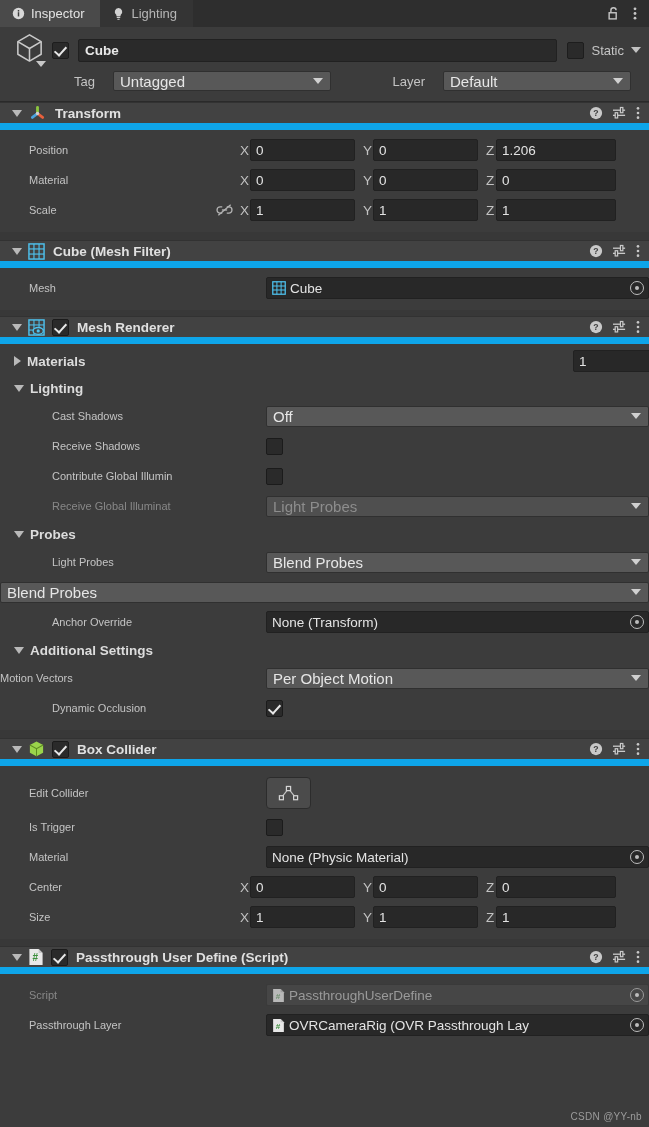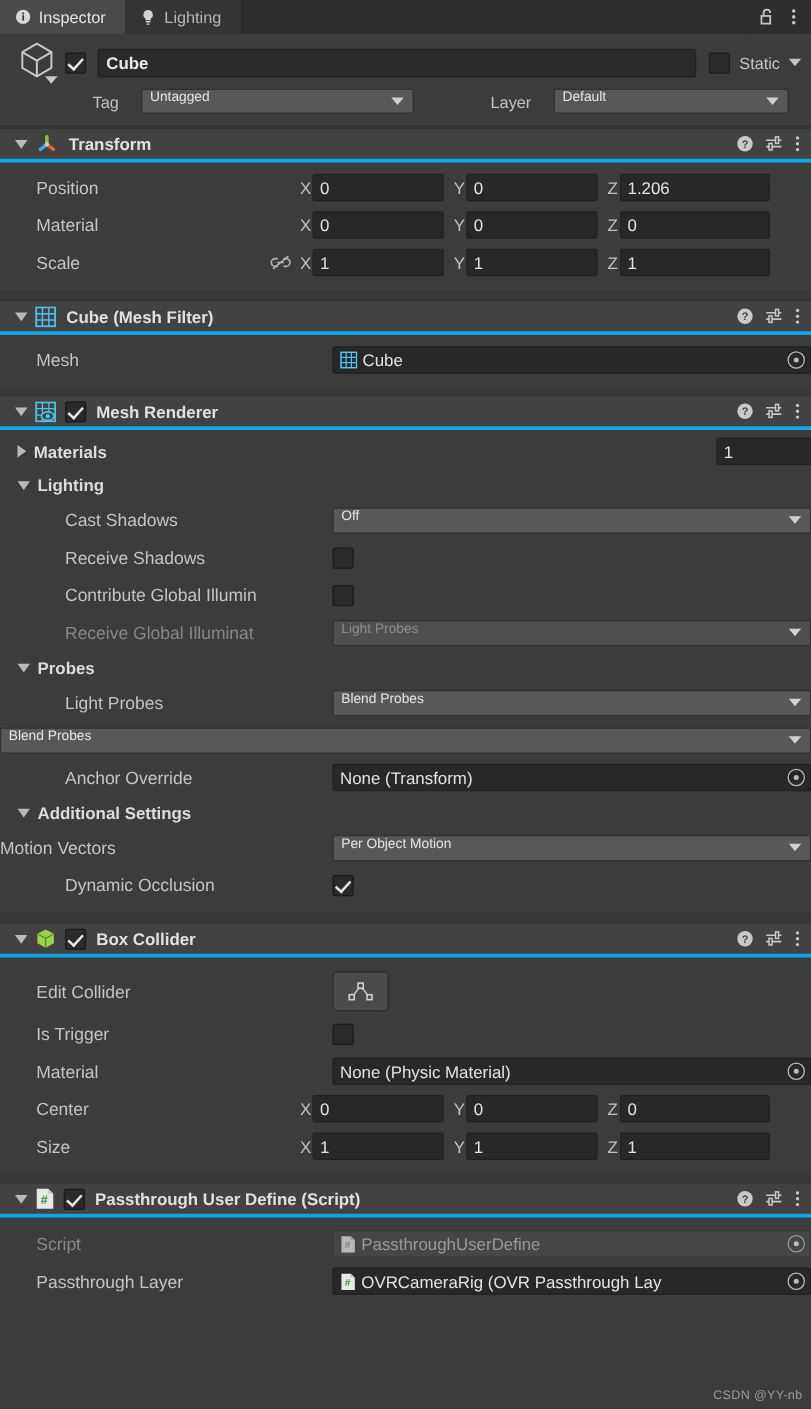--- a/index.html
+++ b/index.html
@@ -29,42 +29,42 @@
      border-left:5px solid transparent;border-right:5px solid transparent;border-top:6px solid #c8c8c8;}
   .chk{width:17px;height:17px;box-sizing:border-box;border:1px solid #1d1d1d;background:#2a2a2a;border-radius:2px;flex:none;position:relative;}
   .chk.on:after{content:"";position:absolute;left:4px;top:1px;width:5px;height:10px;border:solid #e8e8e8;border-width:0 2px 2px 0;transform:rotate(42deg);}
   .namefield{flex:1;height:23px;margin-left:9px;background:#2a2a2a;border:1px solid #212121;border-radius:2px;
      display:flex;align-items:center;padding:0 6px;box-sizing:border-box;color:#e9e9e9;font-weight:bold;font-size:13.5px;}
   .statwrap{display:flex;align-items:center;gap:7px;margin-left:10px;}
   .statlbl{color:#c4c4c4;font-size:13px;}
   .cdown{width:0;height:0;border-left:5px solid transparent;border-right:5px solid transparent;border-top:6px solid #c2c2c2;}
   .go-row2{display:flex;align-items:center;height:28px;padding:0 18px 0 10px;box-sizing:border-box;gap:12px;}
   .tlab{color:#c4c4c4;font-size:13px;text-align:right;}
-  .dd{background:#585858;border:1px solid #303030;border-radius:2px;height:20px;display:flex;
-     padding:0 6px;box-sizing:border-box;color:#e6e6e6;font-size:11px;position:relative;}
+  .dd{background:#585858;border:1px solid #303030;border-radius:2px;height:20px;display:flex;align-items:center;
+     padding:0 6px;box-sizing:border-box;color:#e6e6e6;font-size:15px;position:relative;}
   .dd .arw{position:absolute;right:7px;top:50%;margin-top:-3px;width:0;height:0;
      border-left:5px solid transparent;border-right:5px solid transparent;border-top:6px solid #d0d0d0;}
   .dd.disabled{color:#8d8d8d;background:#4f4f4f;}
 
   
   .comp{background:#3c3c3c;}
   .comphead{height:28px;display:flex;align-items:center;background:#424242;
-     border-top:1px solid #323232;border-bottom:3px solid #0ea5e9;padding:0 7px 0 6px;box-sizing:border-box;}
+     border-top:1px solid #323232;border-bottom:7px solid #0ea5e9;padding:0 7px 0 6px;box-sizing:border-box;}
   .foldout{width:0;height:0;border-left:5.5px solid transparent;border-right:5.5px solid transparent;
      border-top:7px solid #b9b9b9;margin:0 6px 0 6px;flex:none;}
   .foldout.closed{border-top:5.5px solid transparent;border-bottom:5.5px solid transparent;
      border-left:7px solid #b9b9b9;border-right:0;}
   .comptitle{font-weight:bold;font-size:13.5px;color:#e0e0e0;margin-left:8px;white-space:nowrap;}
   .headicons{margin-left:auto;display:flex;align-items:center;gap:9px;padding-right:2px;}
   .compbody{padding:5px 0 7px 0;}
   .bandgap{height:8px;background:#383838;}
 
   
   .row{display:flex;align-items:center;height:30px;padding:0 0 0 0;}
-  .lbl{color:#c4c4c4;font-size:14px;white-space:nowrap;overflow:hidden;}
+  .lbl{color:#c4c4c4;font-size:11px;white-space:nowrap;overflow:hidden;}
   .lbl.dim{color:#888888;}
   .fld{background:#282828;border:1px solid #212121;border-radius:2px;height:22px;
      display:flex;align-items:center;padding:0 5px;box-sizing:border-box;color:#e3e3e3;font-size:13.5px;
      white-space:nowrap;overflow:hidden;}
   .fld.obj{justify-content:flex-start;gap:4px;position:relative;padding-right:22px;}
   .fld.disabled{background:#464646;color:#9a9a9a;border-color:#3a3a3a;}
   .objdot{position:absolute;right:4px;top:50%;margin-top:-7px;width:14px;height:14px;border-radius:50%;
      border:1.5px solid #bdbdbd;box-sizing:border-box;}
   .objdot:after{content:"";position:absolute;left:3.5px;top:3.5px;width:4px;height:4px;border-radius:50%;background:#bdbdbd;}
   .axis{color:#c2c2c2;font-size:13.5px;width:10px;text-align:left;flex:none;}

